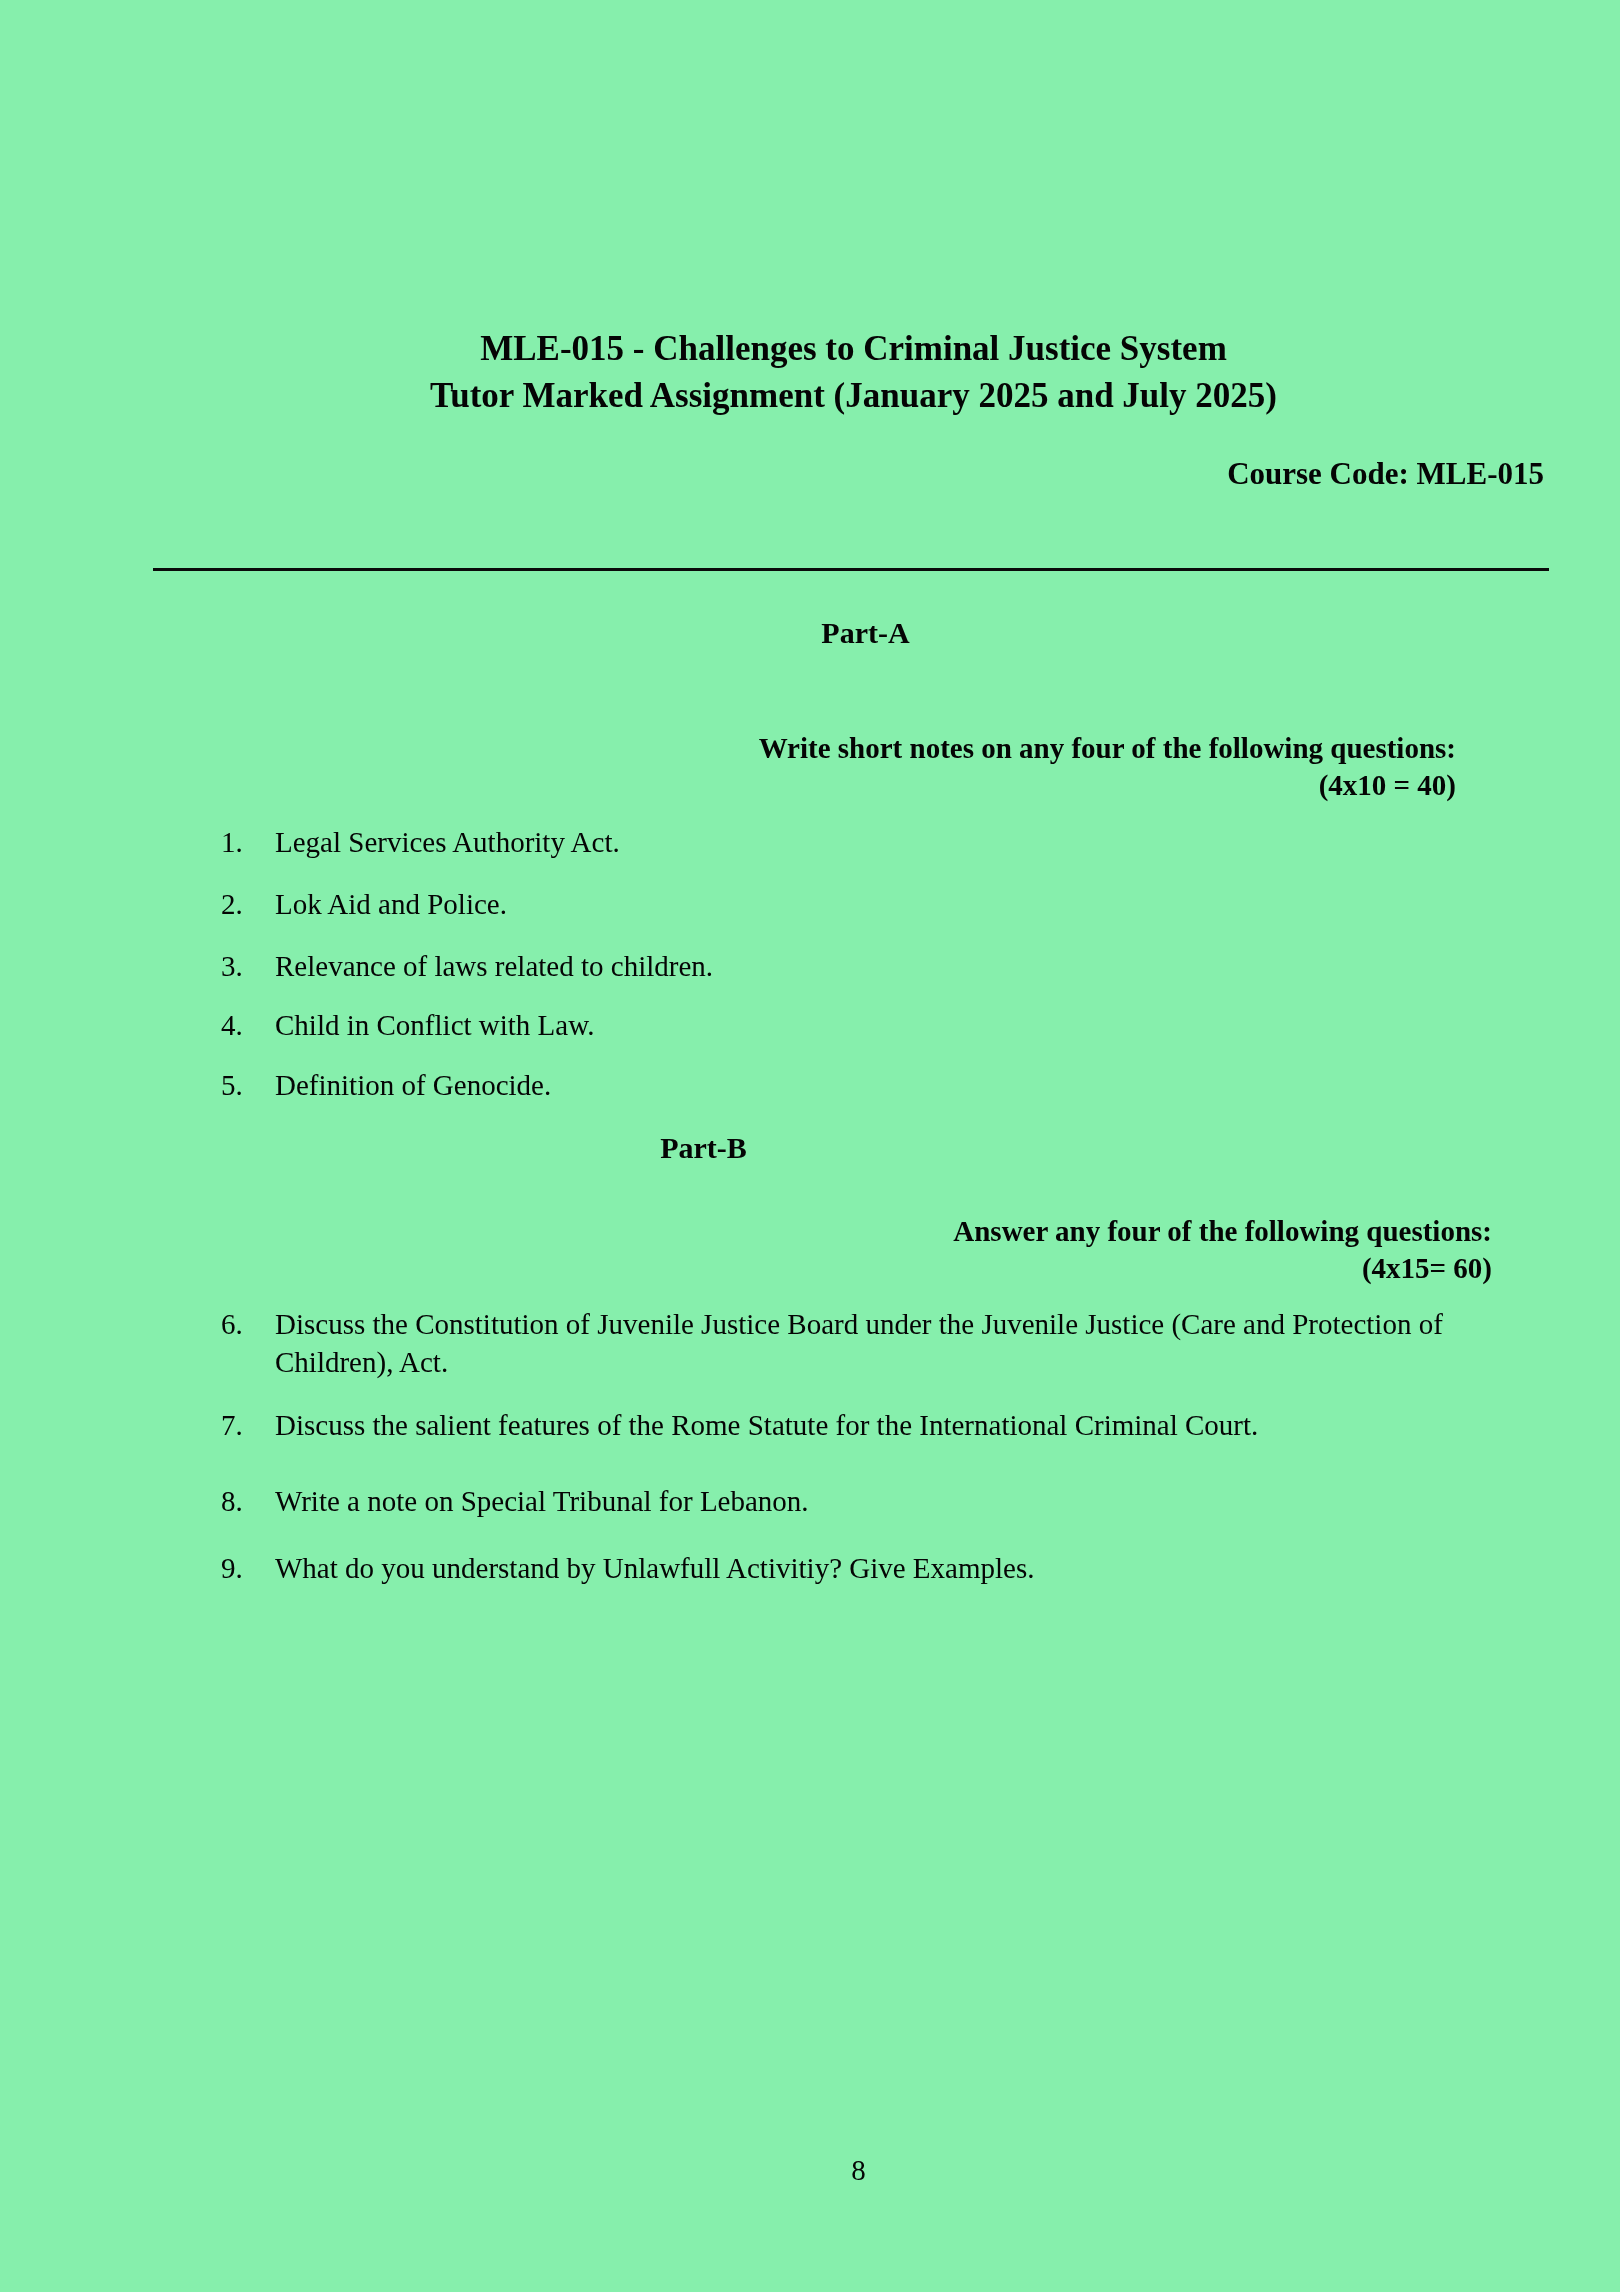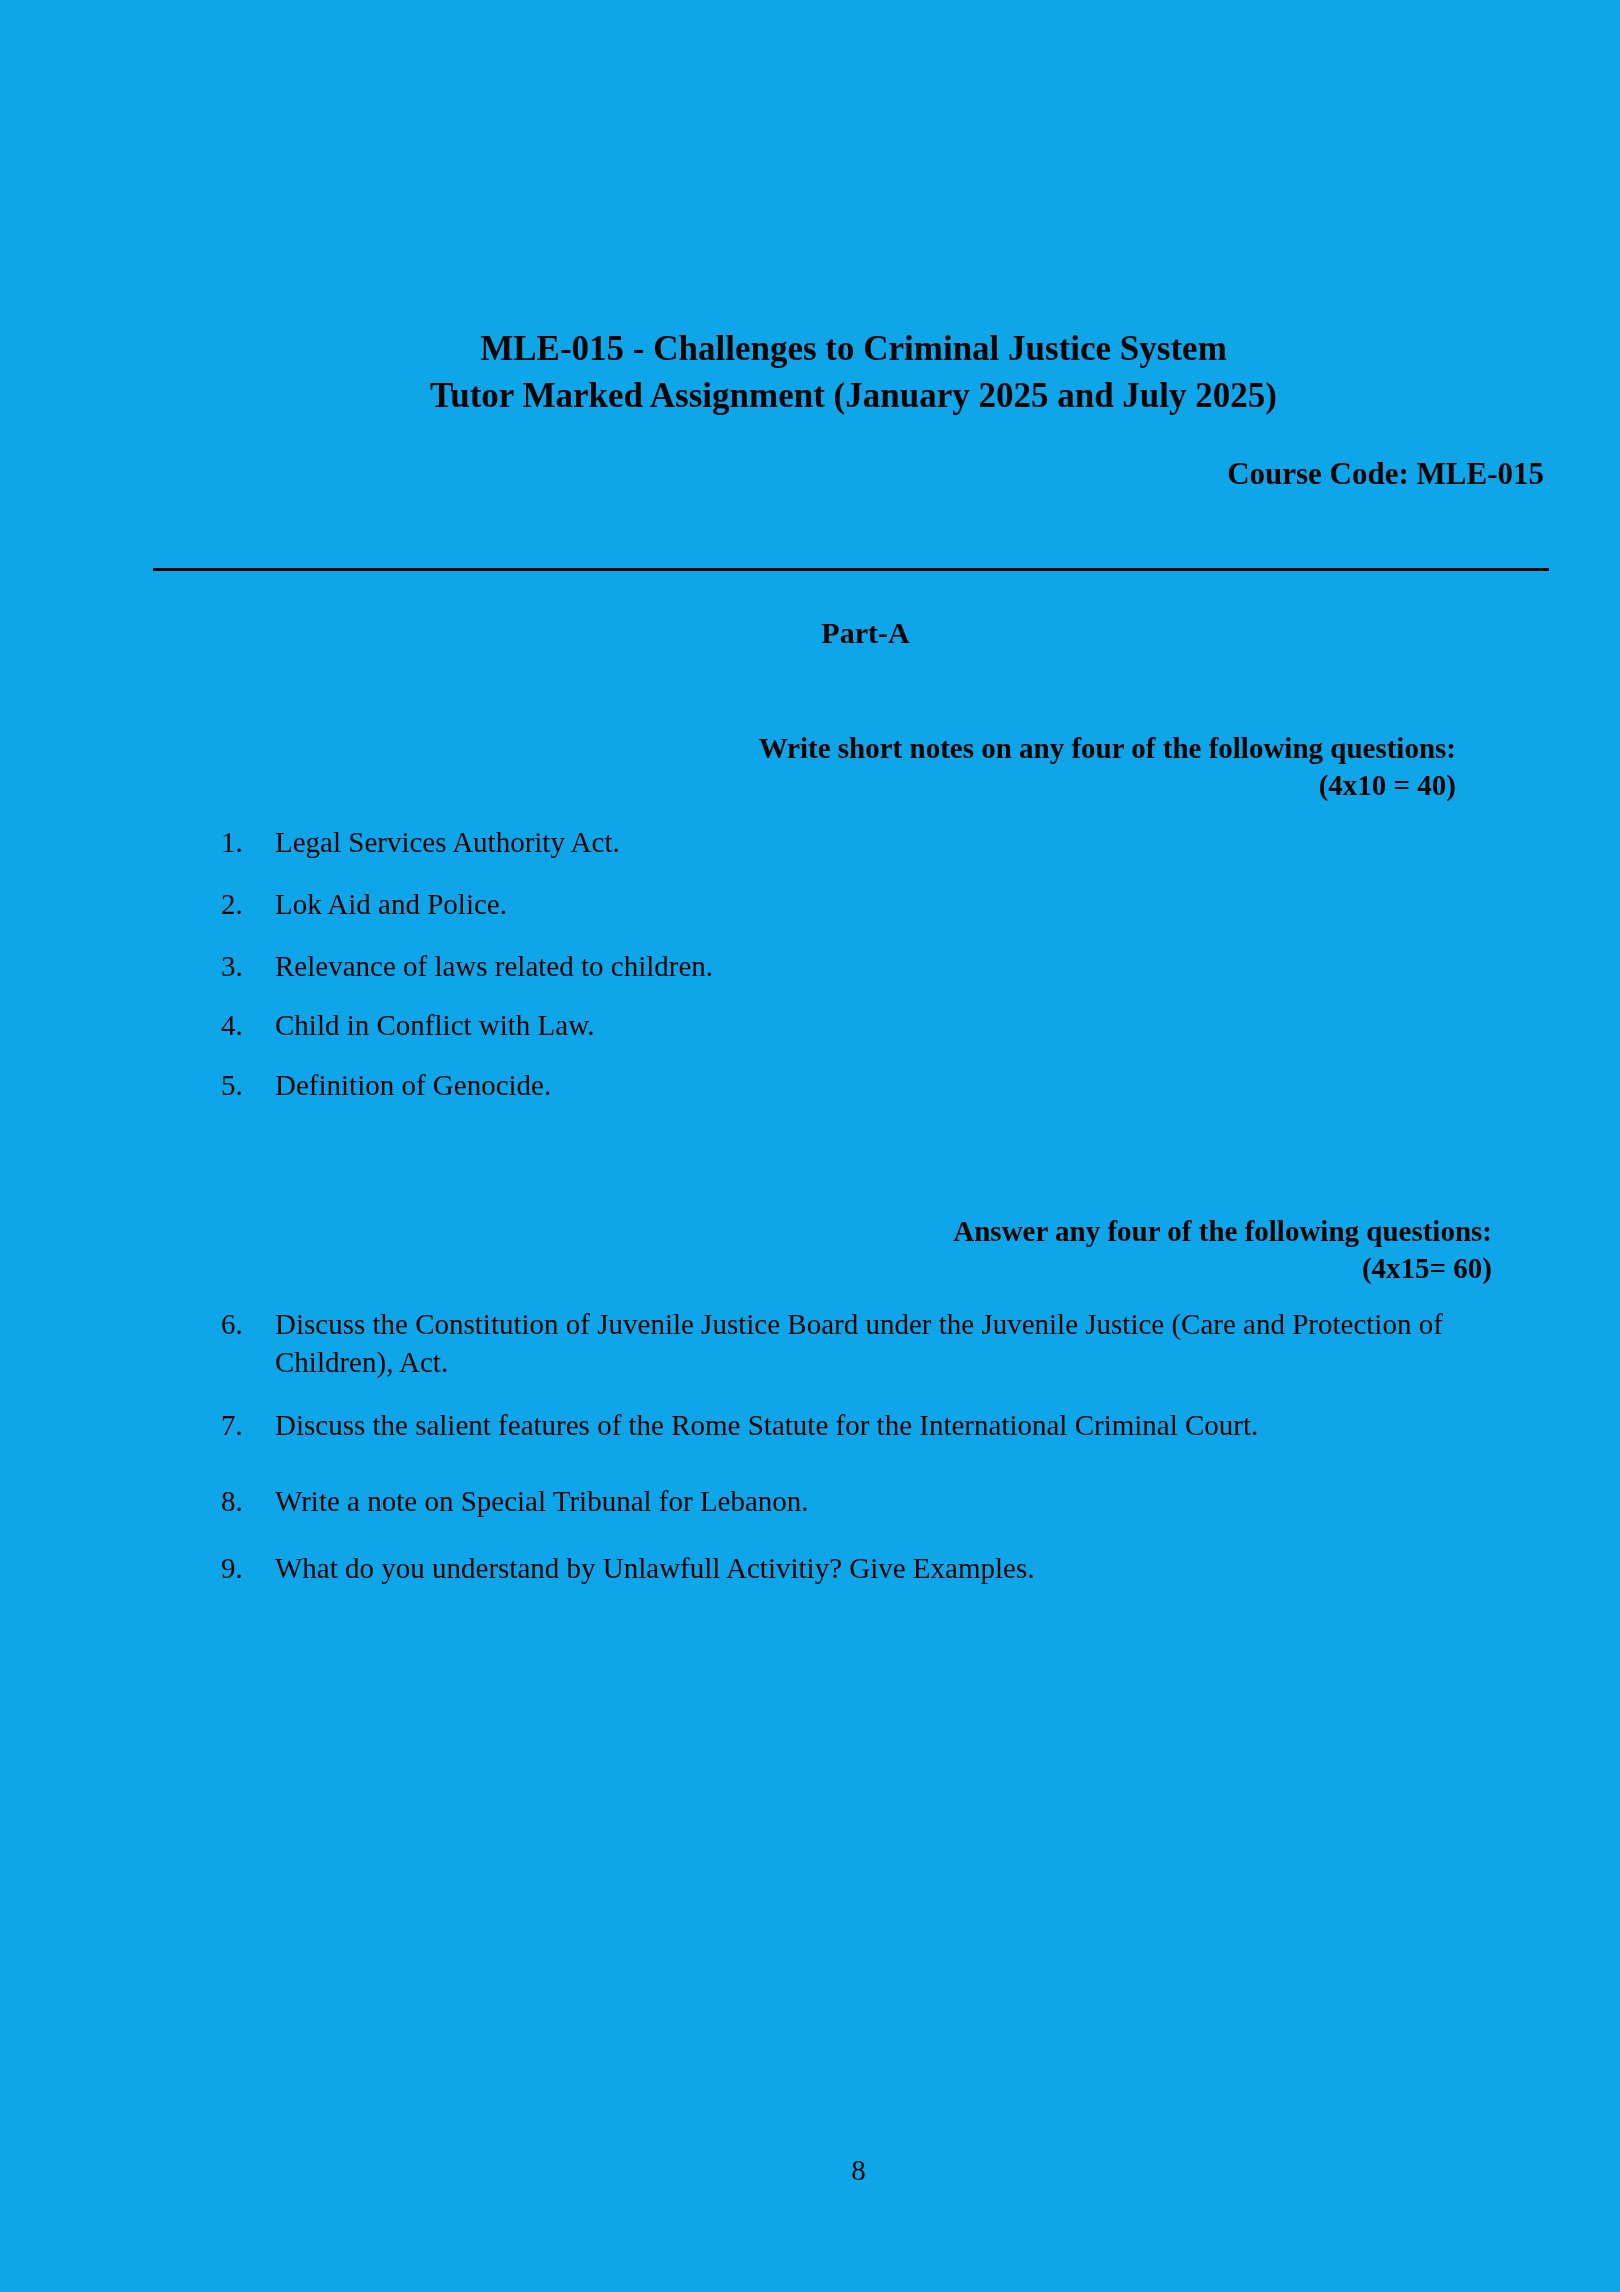--- a/index.html
+++ b/index.html
@@ -4,21 +4,21 @@
 <style>
   html, body {
     margin: 0;
     padding: 0;
     background: #ffffff;
   }
   .page {
     position: relative;
     width: 1620px;
     height: 2293px;
-    background: #0ea5e9;
+    background: #86efac;
     color: #050505;
     font-family: "Liberation Serif", "DejaVu Serif", serif;
     overflow: hidden;
   }
   .abs { position: absolute; }
 
   .doc-title {
     top: 325px;
     left: 87px;
     width: 1533px;
@@ -147,20 +147,21 @@
   </div>
   <div class="abs q-item qa4">
     <div class="q-num">4.</div>
     <div class="q-text">Child in Conflict with Law.</div>
   </div>
   <div class="abs q-item qa5">
     <div class="q-num">5.</div>
     <div class="q-text">Definition of Genocide.</div>
   </div>
 
+  <div class="abs part-heading part-b-heading">Part-B</div>
 
   <div class="abs instruction-row instruction-b">
     <span>Answer any four of the following questions:</span>
     <span>(4x15= 60)</span>
   </div>
 
   <div class="abs q-item qb6">
     <div class="q-num">6.</div>
     <div class="q-text">Discuss the Constitution of Juvenile Justice Board under the Juvenile Justice (Care and Protection of Children), Act.</div>
   </div>

